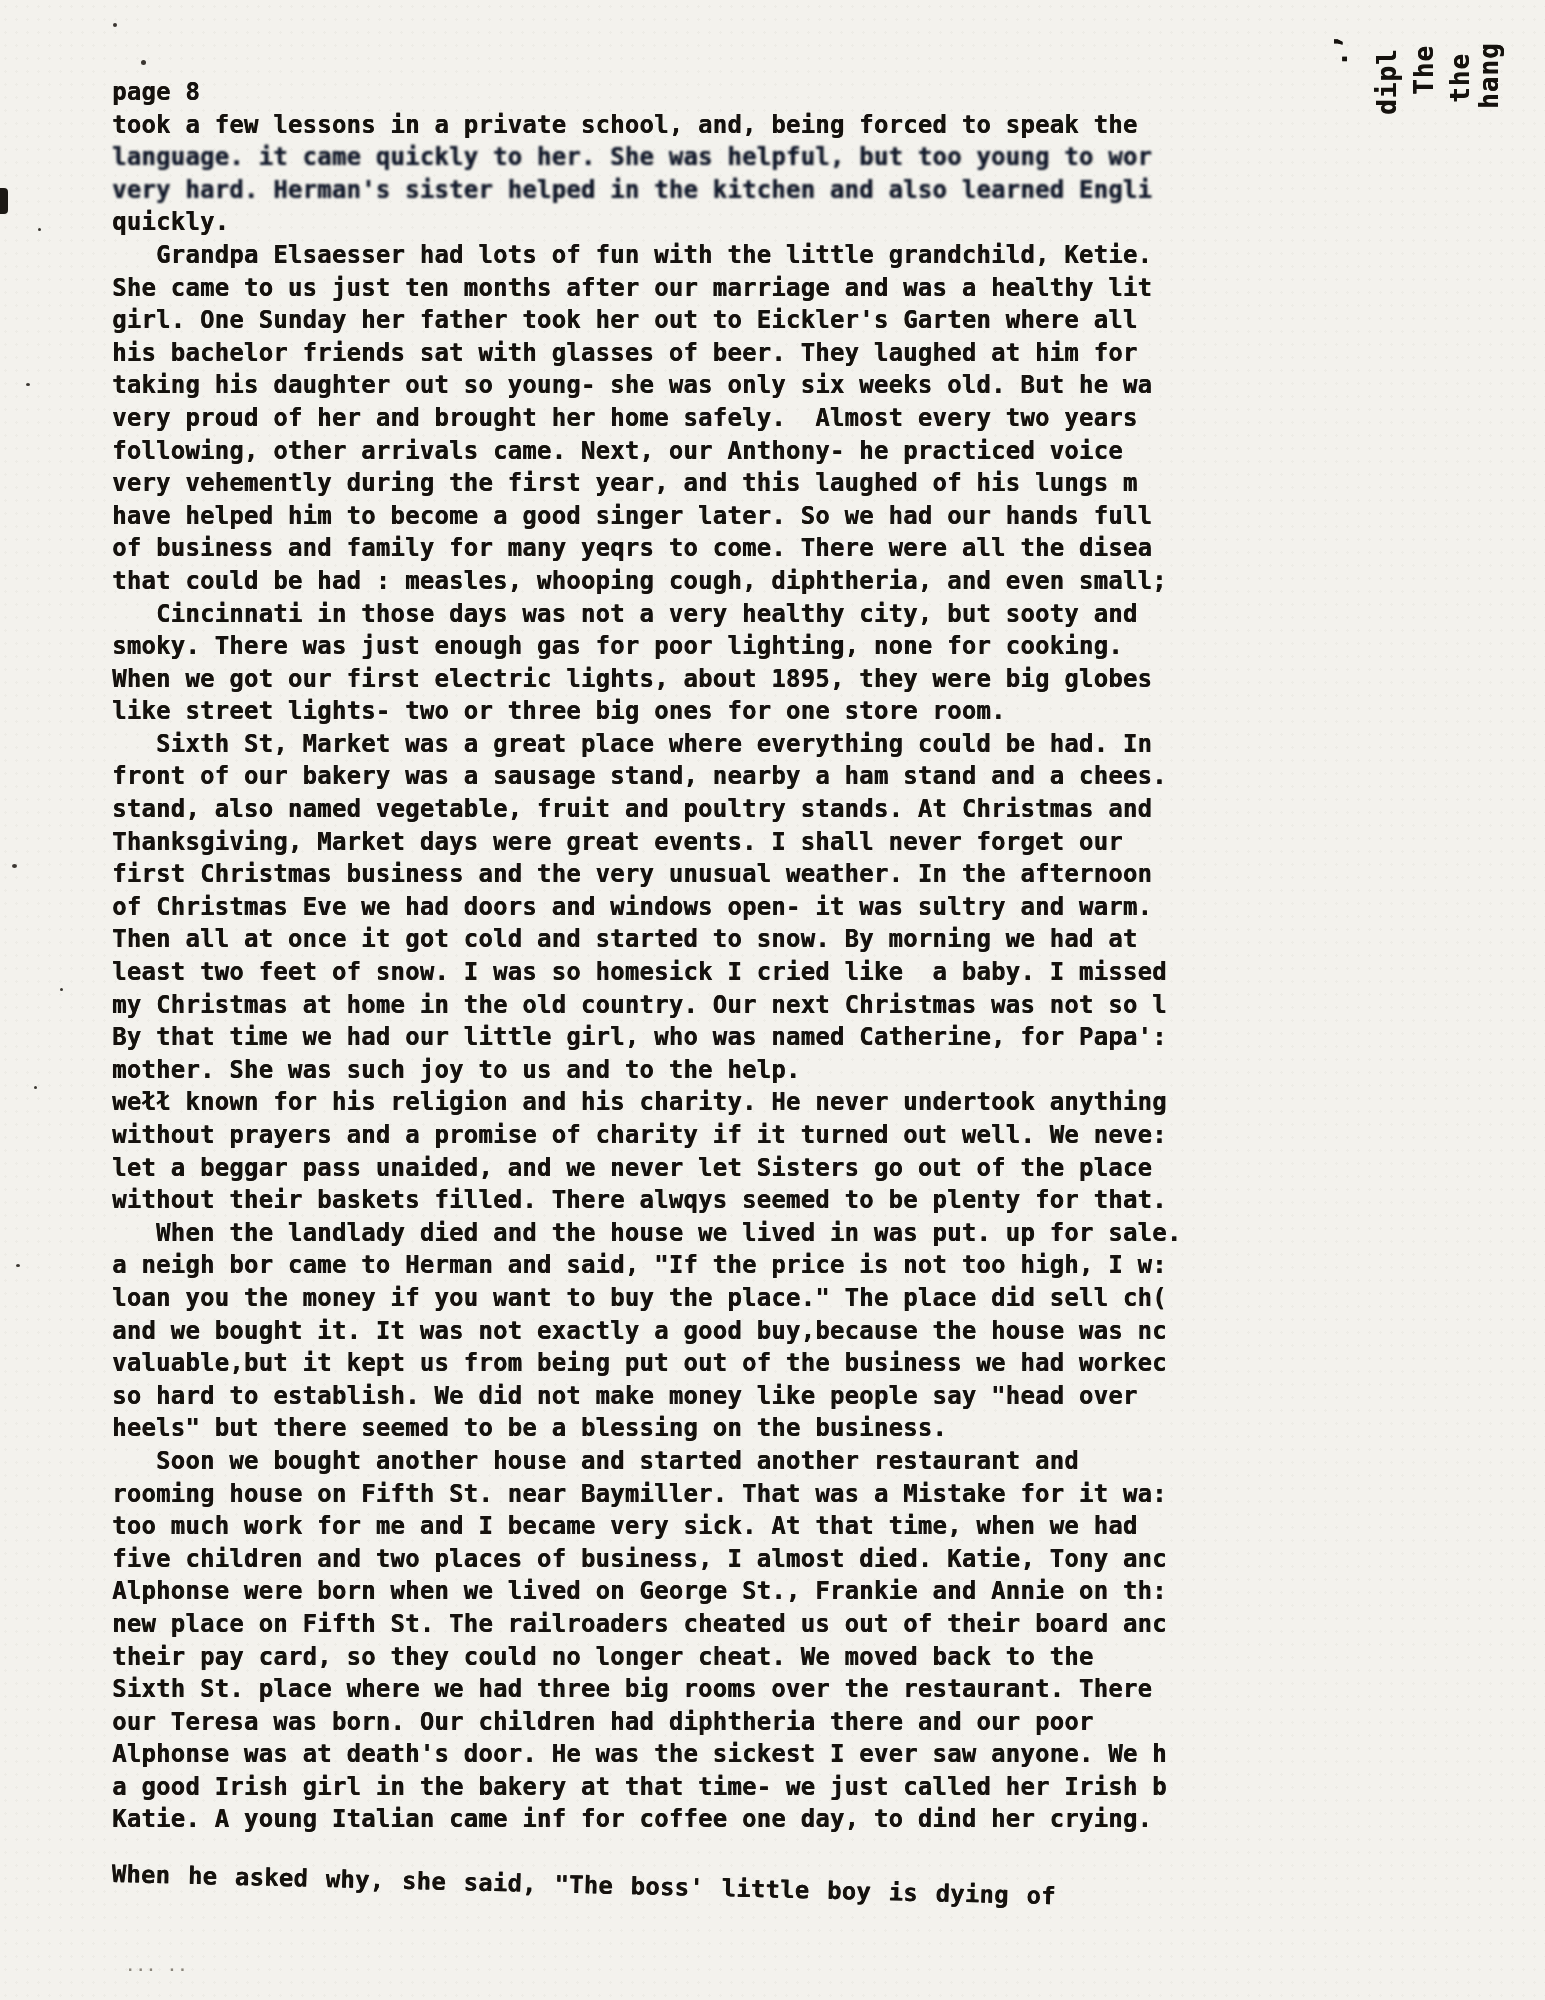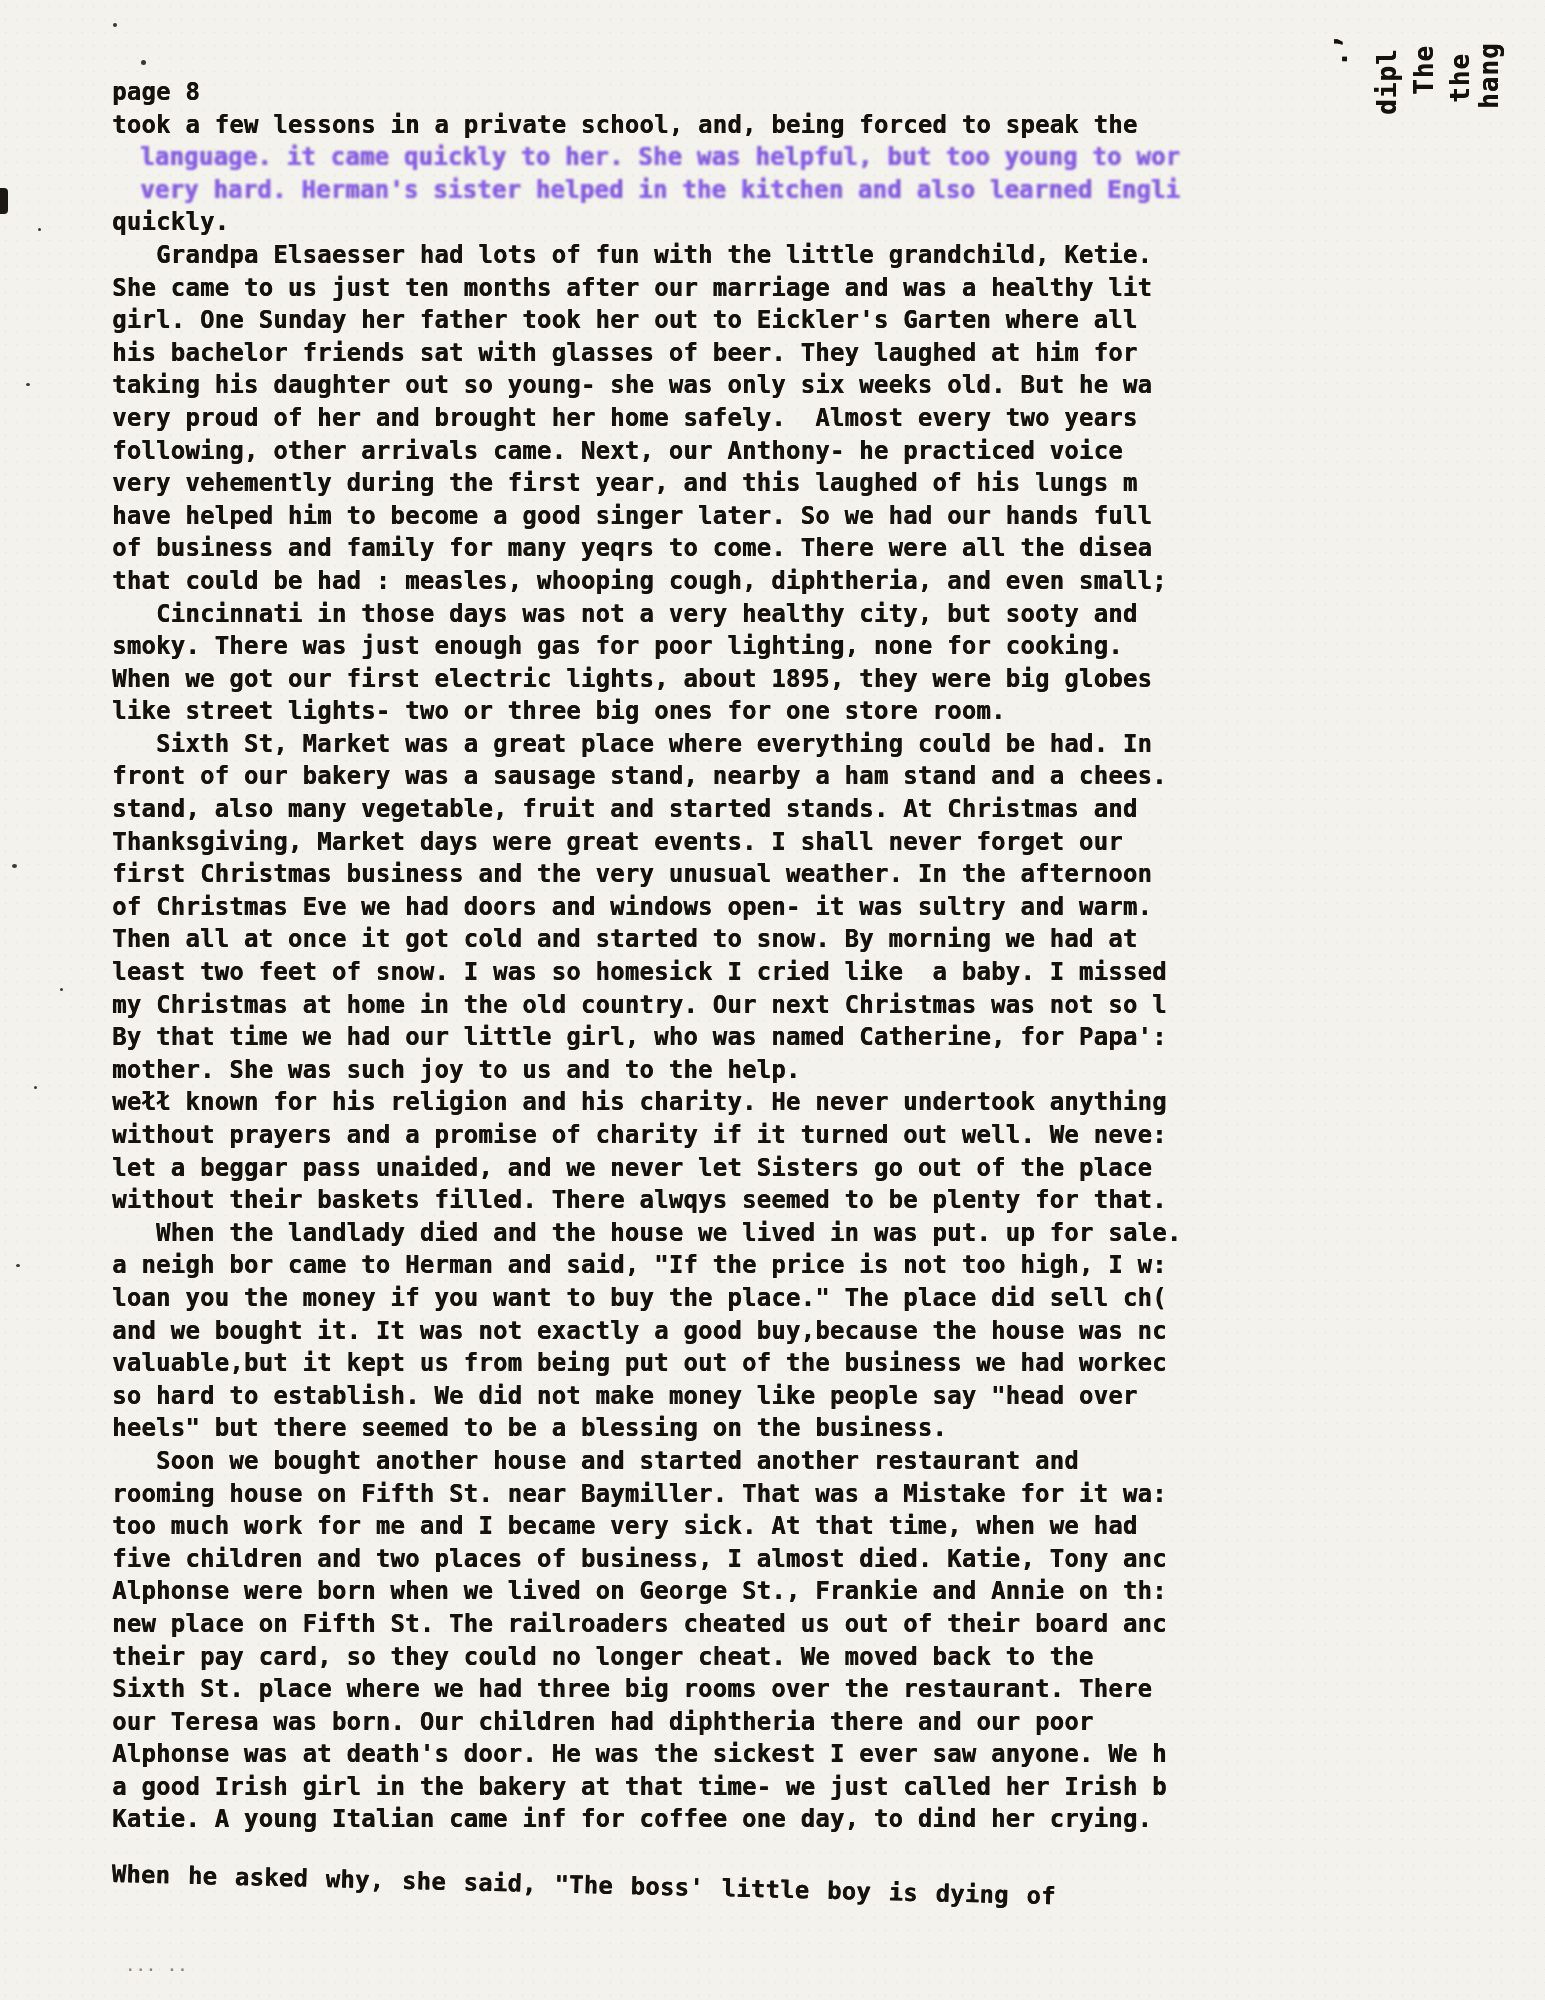--- a/index.html
+++ b/index.html
@@ -10,21 +10,21 @@
     background-size:11px 13px;
     font-family:"DejaVu Sans Mono","Liberation Mono",monospace;
   }
   .doc{position:absolute;left:112px;top:76px;}
   .line{
     white-space:pre;
     font-size:24px;line-height:32.6px;height:32.6px;
     font-weight:700;color:#15120e;letter-spacing:0.2px;
     text-shadow:0.4px 0 0 #15120e;
   }
-  .line.blur{filter:blur(0.8px);color:#8b5cf6;margin-left:28px;}
+  .line.blur{filter:blur(0.8px);color:#0f172a;}
   .line.slope{margin-top:22px;transform:rotate(1.35deg);transform-origin:0 0;word-spacing:3px;}
   .margin-note .frag{
     position:absolute;font-weight:700;color:#15120e;font-size:26px;
     letter-spacing:1px;transform:rotate(-90deg);transform-origin:0 100%;
     white-space:pre;text-shadow:0.4px 0 0 #15120e;height:33px;line-height:33px;
   }
   .frag-0{left:1362px;top:34px;font-size:17px;}
   .frag-1{left:1404px;top:82px;}
   .frag-2{left:1441px;top:62px;}
   .frag-3{left:1477px;top:70px;}
@@ -61,21 +61,21 @@
       <div class="line">very vehemently during the first year, and this laughed of his lungs m</div>
       <div class="line">have helped him to become a good singer later. So we had our hands full</div>
       <div class="line">of business and family for many yeqrs to come. There were all the disea</div>
       <div class="line">that could be had : measles, whooping cough, diphtheria, and even small;</div>
       <div class="line">   Cincinnati in those days was not a very healthy city, but sooty and</div>
       <div class="line">smoky. There was just enough gas for poor lighting, none for cooking.</div>
       <div class="line">When we got our first electric lights, about 1895, they were big globes</div>
       <div class="line">like street lights- two or three big ones for one store room.</div>
       <div class="line">   Sixth St, Market was a great place where everything could be had. In</div>
       <div class="line">front of our bakery was a sausage stand, nearby a ham stand and a chees.</div>
-      <div class="line">stand, also many vegetable, fruit and started stands. At Christmas and</div>
+      <div class="line">stand, also named vegetable, fruit and poultry stands. At Christmas and</div>
       <div class="line">Thanksgiving, Market days were great events. I shall never forget our</div>
       <div class="line">first Christmas business and the very unusual weather. In the afternoon</div>
       <div class="line">of Christmas Eve we had doors and windows open- it was sultry and warm.</div>
       <div class="line">Then all at once it got cold and started to snow. By morning we had at</div>
       <div class="line">least two feet of snow. I was so homesick I cried like  a baby. I missed</div>
       <div class="line">my Christmas at home in the old country. Our next Christmas was not so l</div>
       <div class="line">By that time we had our little girl, who was named Catherine, for Papa':</div>
       <div class="line">mother. She was such joy to us and to the help.</div>
       <div class="line">wełł known for his religion and his charity. He never undertook anything</div>
       <div class="line">without prayers and a promise of charity if it turned out well. We neve:</div>

